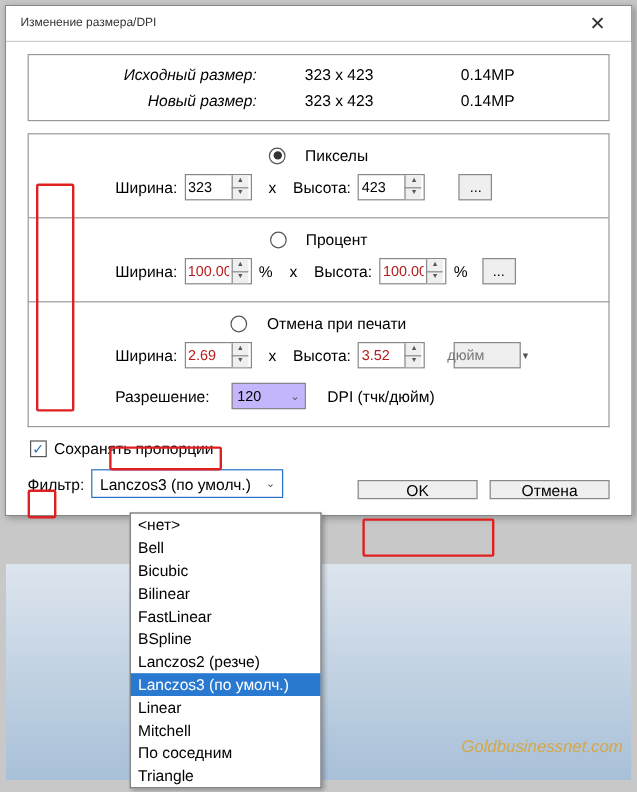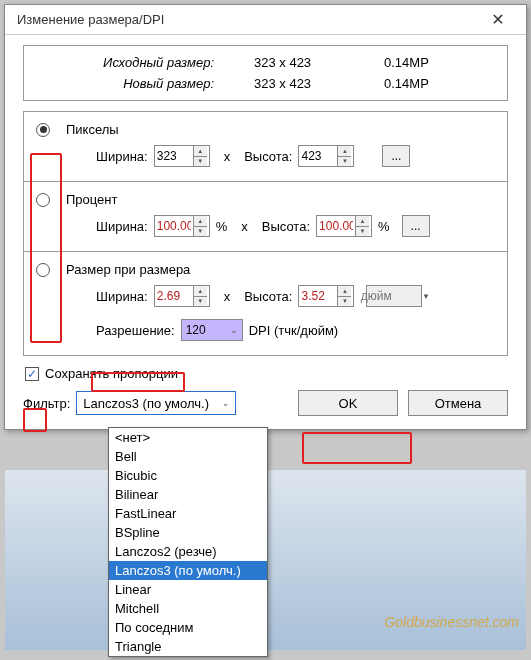--- a/index.html
+++ b/index.html
@@ -1,53 +1,53 @@
 <!DOCTYPE html>
 <html><head>
 <meta charset="utf-8">
 <style>
   * { box-sizing: border-box; font-family: Arial, sans-serif; }
   body { margin: 0; background: #c8c8c8; width: 531px; height: 660px; position: relative; overflow: hidden; }
   .backdrop { position: absolute; left: 5px; top: 470px; right: 5px; height: 180px; background: linear-gradient(#dde5ee, #a8c0d8); }
   .watermark { position: absolute; right: 12px; bottom: 30px; color: #d4a84a; font-style: italic; font-size: 14px; }
   .dialog { position: absolute; left: 4px; top: 4px; width: 523px; border: 1px solid #888; background: #fff; box-shadow: 2px 2px 6px rgba(0,0,0,0.3); }
   .titlebar { display: flex; align-items: center; justify-content: space-between; height: 30px; padding: 0 8px 0 12px; border-bottom: 1px solid #ccc; }
-  .titlebar-text { font-size: 13px; color: #333; }
+  .titlebar-text { font-size: 10px; color: #333; }
   .closebtn { width: 40px; height: 24px; display: flex; align-items: center; justify-content: center; font-size: 16px; color: #333; }
   .body { padding: 10px 18px 14px 18px; background: #fff; position: relative; }
   .info-box { border: 1px solid #999; padding: 6px 20px; margin-bottom: 10px; }
   .info-row { display: flex; font-size: 13px; padding: 3px 0; font-style: italic; }
   .info-lbl { width: 210px; text-align: right; padding-right: 40px; }
   .info-dim { width: 130px; font-style: normal; }
   .info-mp { width: 70px; font-style: normal; }
   .group { border: 1px solid #999; border-top: none; padding: 10px 12px 14px 12px; position: relative; }
   .group:first-of-type { border-top: 1px solid #999; }
-  .radio-row { display: flex; align-items: center; gap: 16px; margin-bottom: 8px; }
+  .radio-row { display: flex; align-items: center; gap: 16px; margin-bottom: 8px; justify-content: center; }
   .radio { width: 14px; height: 14px; border: 1px solid #555; border-radius: 50%; background: #fff; display: flex; align-items: center; justify-content: center; }
   .radio .dot { width: 7px; height: 7px; border-radius: 50%; background: #333; }
   .radio-lbl { font-size: 13px; }
   .fields { display: flex; align-items: center; gap: 6px; padding-left: 60px; font-size: 13px; }
   .lbl { }
   .numbox { width: 56px; height: 22px; border: 1px solid #888; display: flex; align-items: center; }
   .numbox input { border: none; width: 38px; padding: 0 2px; font-size: 12px; outline: none; background: transparent; }
   .numbox.disabled input { color: #b91c1c; }
   .spinners { width: 14px; height: 20px; display: flex; flex-direction: column; }
   .spin { flex: 1; border-left: 1px solid #888; display: flex; align-items: center; justify-content: center; font-size: 6px; color: #555; background: #efefef; }
   .spin + .spin { border-top: 1px solid #888; }
   .xsep { margin: 0 8px; }
   .dotsbtn { width: 28px; height: 22px; border: 1px solid #888; background: #efefef; display: flex; align-items: center; justify-content: center; font-size: 12px; margin-left: 6px; }
   .unitbtn { width: 56px; height: 22px; border: 1px solid #888; background: #efefef; display: flex; align-items: center; justify-content: center; font-size: 12px; color: #777; }
-  .res-row { display: flex; align-items: center; gap: 6px; padding-left: 60px; margin-top: 12px; font-size: 13px; }
+  .res-row { display: flex; align-items: center; gap: 18px; padding-left: 60px; margin-top: 12px; font-size: 13px; }
   .combo { width: 62px; height: 22px; border: 1px solid #888; display: flex; align-items: center; justify-content: space-between; padding: 0 4px; background: #c4b5fd; font-size: 12px; }
   .check-row { display: flex; align-items: center; gap: 6px; margin: 10px 0 10px 2px; font-size: 13px; }
   .chk { width: 14px; height: 14px; border: 1px solid #555; background: #fff; display: flex; align-items: center; justify-content: center; color: #2a6fc9; font-size: 12px; }
   .filter-row { display: flex; align-items: center; gap: 6px; font-size: 13px; }
   .filter-combo { width: 160px; height: 24px; border: 1px solid #2a6fc9; background: #fff; display: flex; align-items: center; justify-content: space-between; padding: 0 6px; font-size: 13px; }
   .btns { position: absolute; right: 18px; bottom: 13px; display: flex; gap: 10px; }
-  .btn { width: 100px; height: 26px; border: 1px solid #888; background: #efefef; display: flex; align-items: center; justify-content: center; font-size: 13px; }
+  .btn { width: 100px; height: 16px; border: 1px solid #888; background: #efefef; display: flex; align-items: center; justify-content: center; font-size: 13px; }
   .dropdown { position: absolute; left: 108px; top: 427px; width: 160px; border: 1px solid #666; background: #fff; box-shadow: 2px 2px 4px rgba(0,0,0,0.3); z-index: 5; }
   .dd-item { padding: 2px 6px; font-size: 13px; }
   .dd-item.sel { background: #2a79d1; color: #fff; }
   .redbox { position: absolute; border: 2px solid #e02020; border-radius: 2px; pointer-events: none; z-index: 10; }
   .red-radios { left: 25px; top: 118px; width: 32px; height: 190px; }
   .red-res { left: 86px; top: 337px; width: 94px; height: 20px; }
   .red-chk { left: 18px; top: 373px; width: 24px; height: 24px; }
   .red-ok { left: 297px; top: 397px; width: 110px; height: 32px; }
   .chev { font-size: 9px; color: #555; }
 </style>
@@ -131,41 +131,41 @@
             </div>
         </div>
         <span>%</span>
         <div class="dotsbtn">...</div>
       </div>
     </div>
 
     <div class="group">
       <div class="radio-row">
         <div class="radio"></div>
-        <span class="radio-lbl">Размер при размера</span>
+        <span class="radio-lbl">Отмена при печати</span>
       </div>
       <div class="fields">
         <span class="lbl">Ширина:</span>
         <div class="numbox disabled">
           <input value="2.69" style="">
           <div class="spinners">
               <div class="spin">▲</div>
               <div class="spin">▼</div>
             </div>
         </div>
         <span class="xsep">x</span>
         <span class="lbl">Высота:</span>
         <div class="numbox disabled">
           <input value="3.52" style="">
           <div class="spinners">
               <div class="spin">▲</div>
               <div class="spin">▼</div>
             </div>
         </div>
-        <div class="unitbtn" style="margin-left:6px;gap:32px;">
+        <div class="unitbtn" style="margin-left:18px;gap:32px;">
             <span>дюйм</span>
             <span class="chev">▾</span>
           </div>
       </div>
       <div class="res-row">
         <span class="lbl">Разрешение:</span>
         <div class="combo">
           <span>120</span>
           <span class="chev">⌄</span>
         </div>

